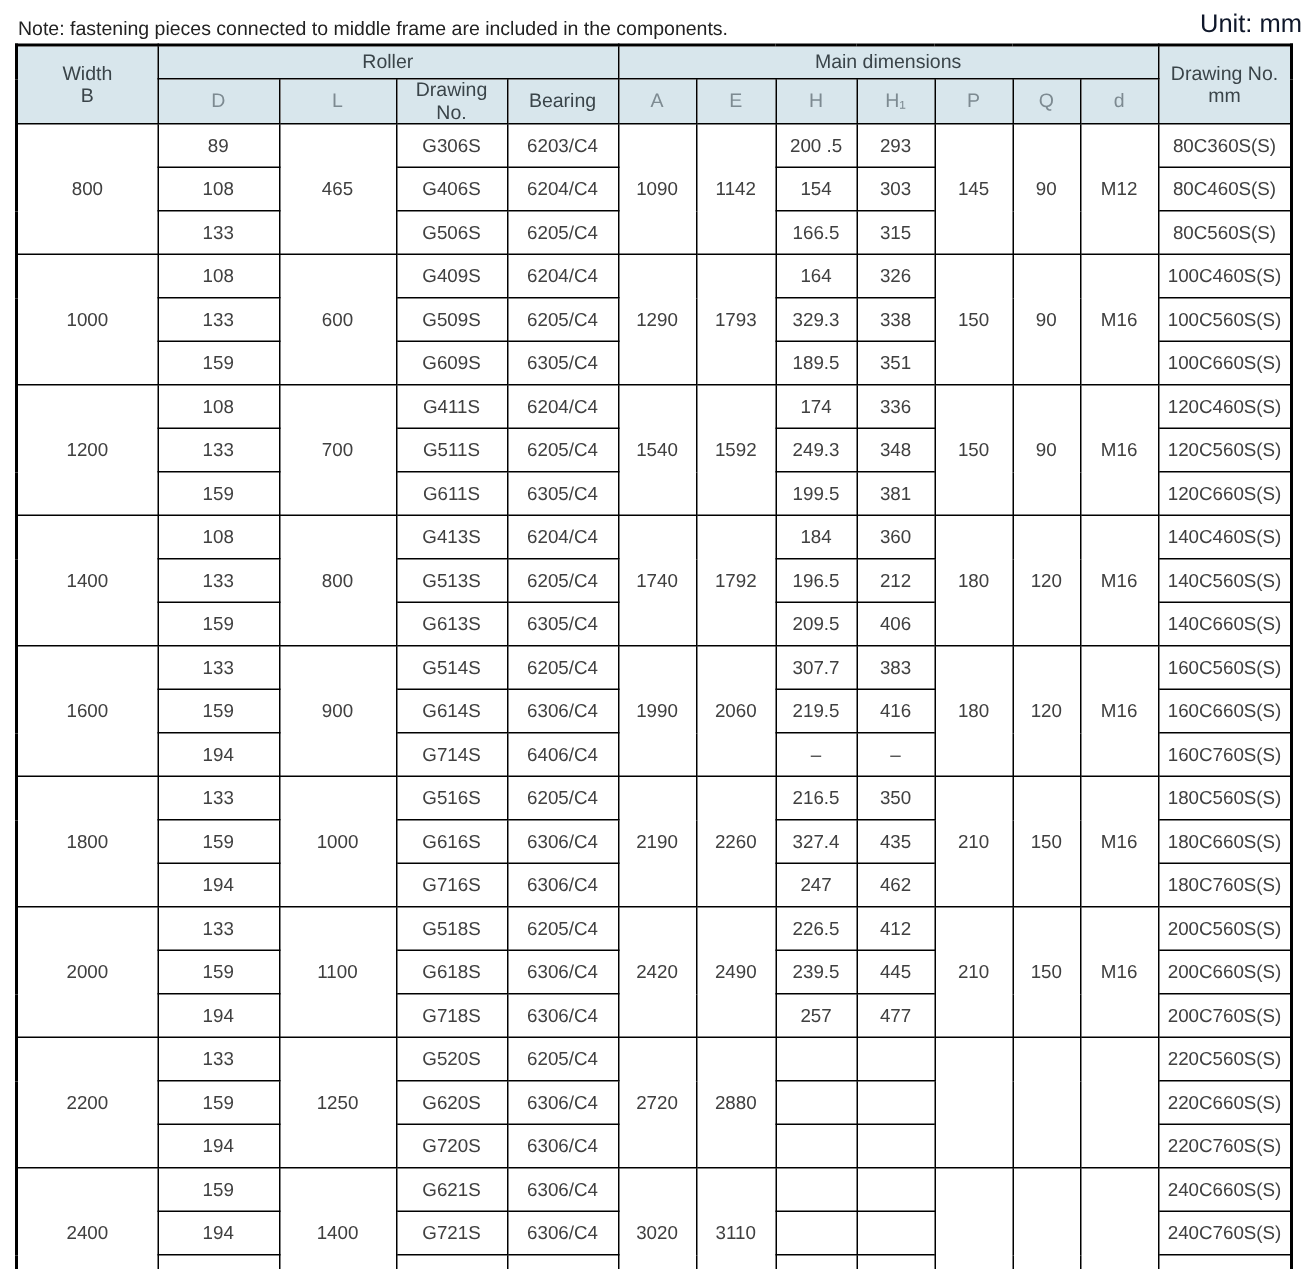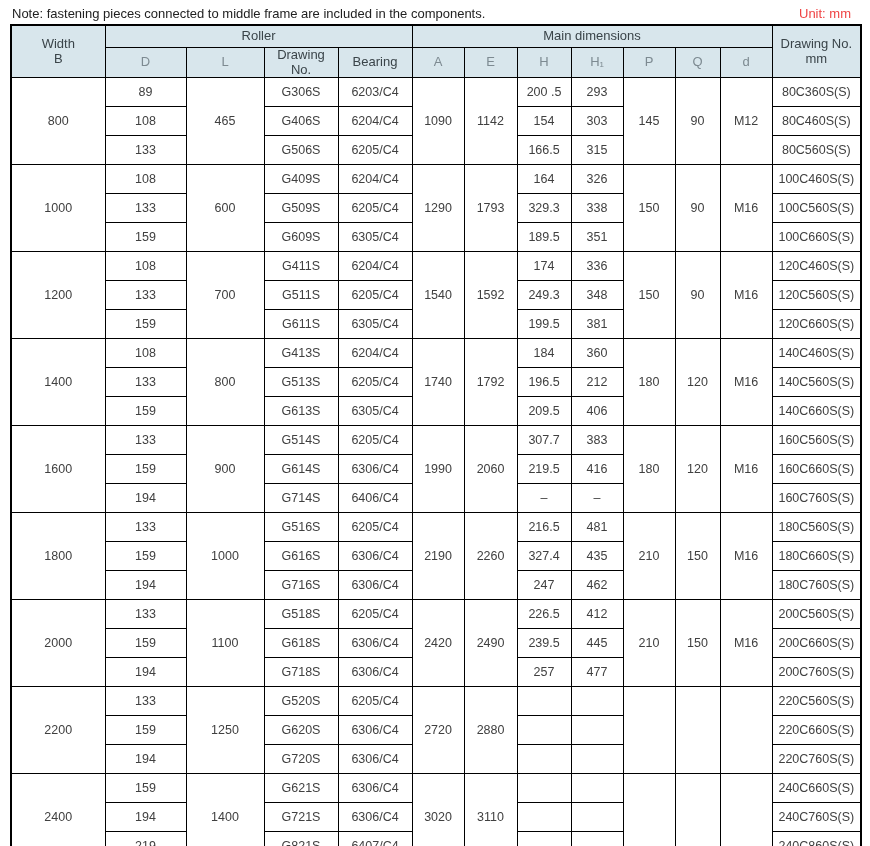--- a/index.html
+++ b/index.html
@@ -6,36 +6,36 @@
     margin: 0;
     padding: 0;
     background: #ffffff;
     font-family: "Liberation Sans", "DejaVu Sans", sans-serif;
   }
   .page {
     width: 870px;
     height: 846px;
     background: #ffffff;
     box-sizing: border-box;
-    padding: 6px 17px 8px 10px;
+    padding: 6px 0 8px 10px;
     overflow: hidden;
   }
   .topbar {
     display: flex;
     justify-content: space-between;
     align-items: flex-end;
     padding: 0 2px 3px 2px;
   }
   .note {
     font-size: 13px;
     color: #222222;
   }
   .unit {
-    font-size: 13px;
-    color: #ef4444;
+    font-size: 17px;
+    color: #0f172a;
   }
   table.spec {
     border-collapse: collapse;
     table-layout: fixed;
     width: 850px;
     border: 2px solid #000000;
   }
   table.spec th, table.spec td {
     border: 1px solid #000000;
     text-align: center;
@@ -269,21 +269,21 @@
         </tr>
         <tr>
           <td rowspan="3">1800</td>
           <td>133</td>
           <td rowspan="3">1000</td>
           <td>G516S</td>
           <td>6205/C4</td>
           <td rowspan="3">2190</td>
           <td rowspan="3">2260</td>
           <td>216.5</td>
-          <td>481</td>
+          <td>350</td>
           <td rowspan="3">210</td>
           <td rowspan="3">150</td>
           <td rowspan="3">M16</td>
           <td>180C560S(S)</td>
         </tr>
         <tr>
           <td>159</td>
           <td>G616S</td>
           <td>6306/C4</td>
           <td>327.4</td>

